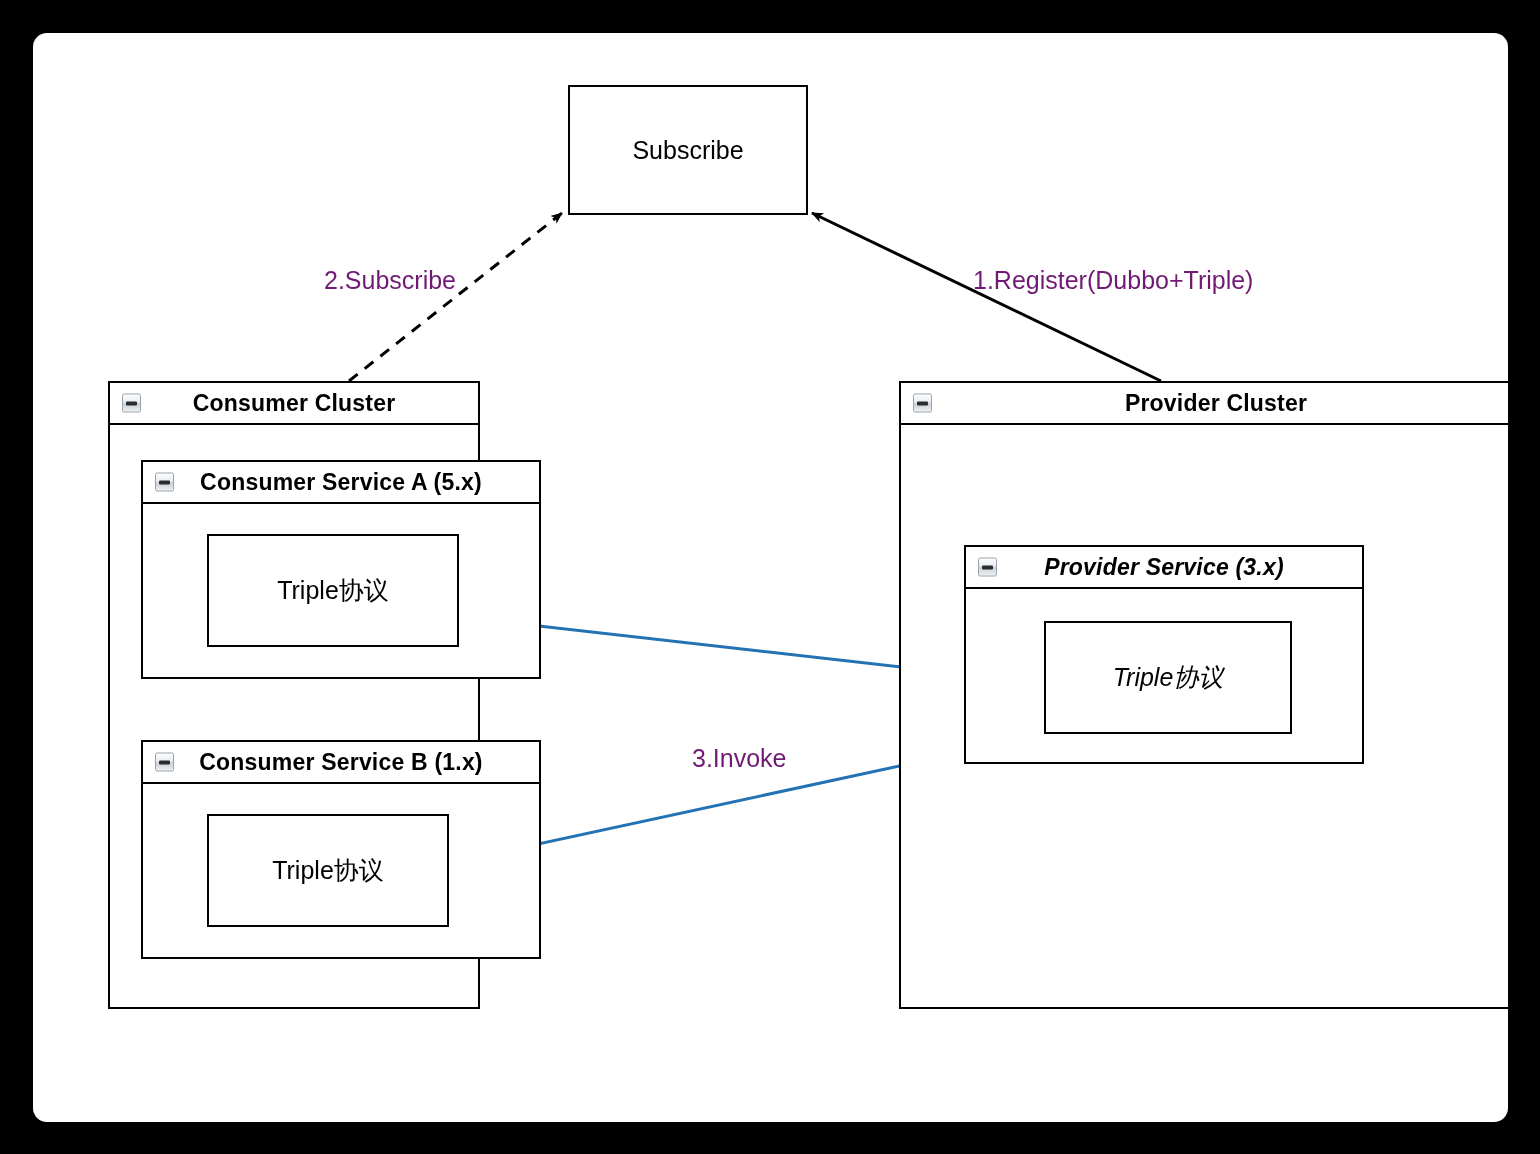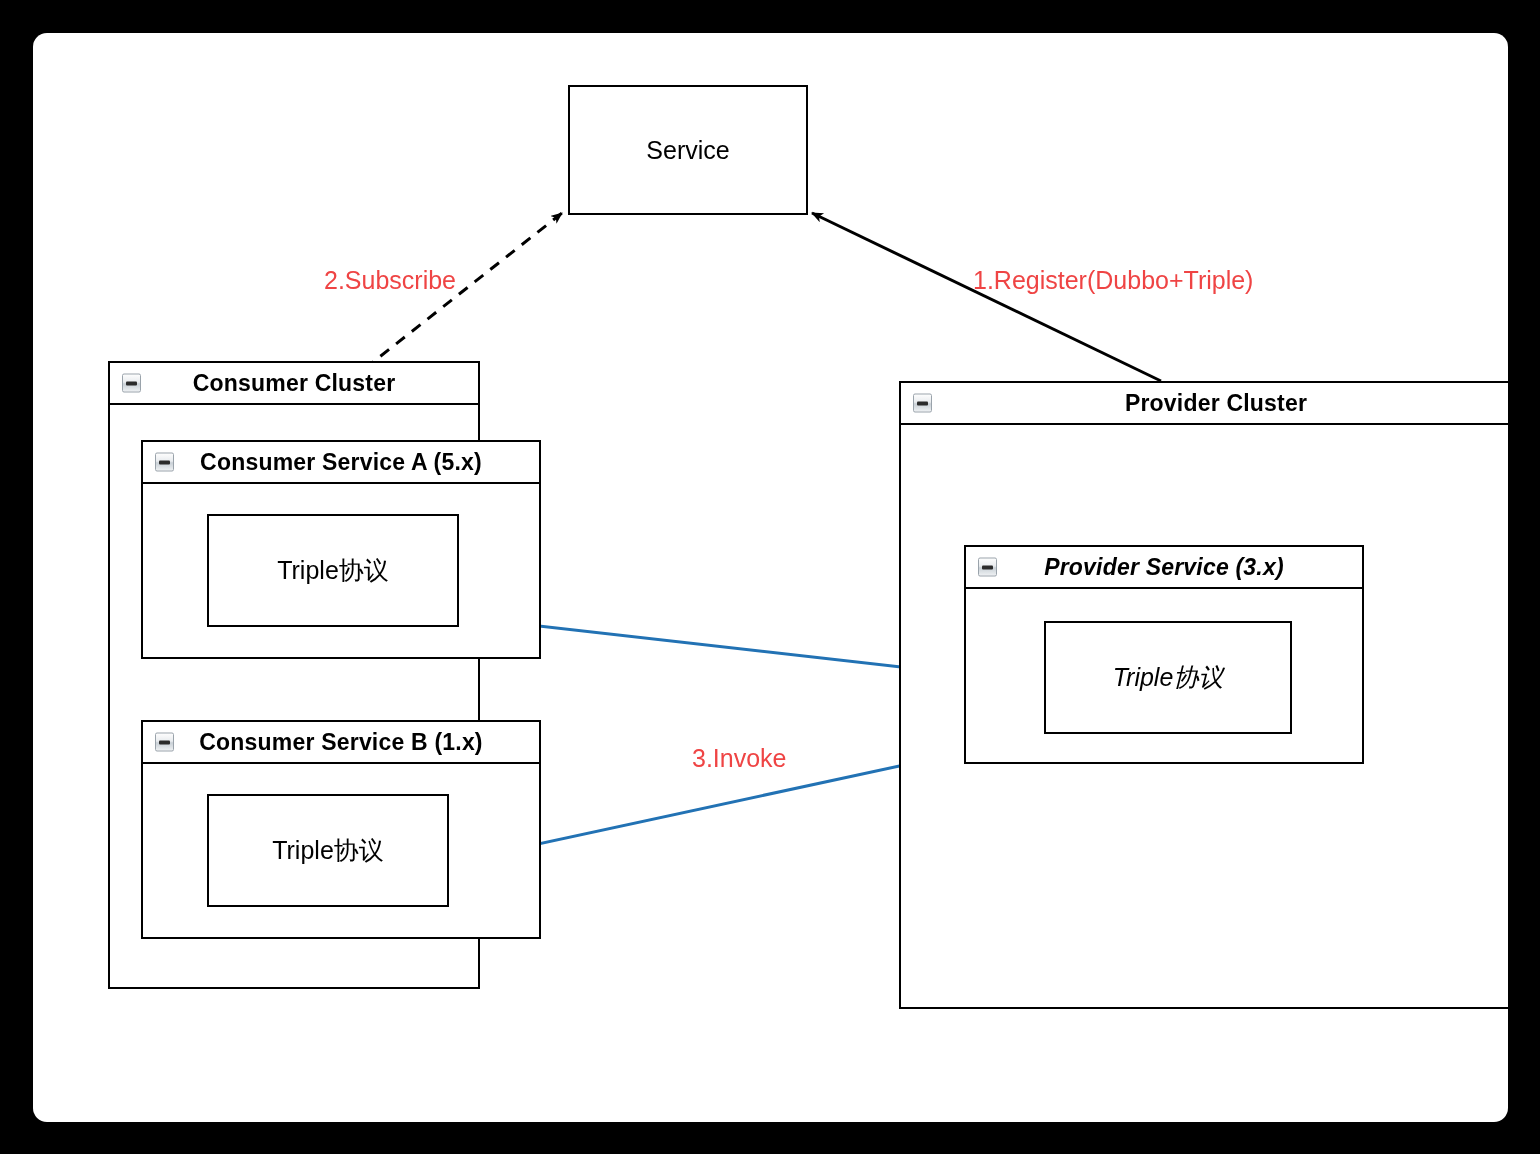--- a/index.html
+++ b/index.html
@@ -93,21 +93,21 @@
   #wires {
     position: absolute;
     left: 0; top: 0;
     width: 1475px;
     height: 1089px;
     pointer-events: none;
   }
   .edge-label {
     position: absolute;
     font-size: 25px;
-    color: #ef4444;
+    color: #701a75;
     white-space: nowrap;
   }
 </style>
 </head>
 <body>
 
 <div id="canvas">
 
   <svg id="wires" viewBox="0 0 1475 1089" xmlns="http://www.w3.org/2000/svg">
     <defs>
@@ -122,30 +122,30 @@
     <line x1="316" y1="348" x2="529" y2="180" stroke="#000000" stroke-width="3" stroke-dasharray="11 9" marker-end="url(#arrow-black)"></line>
 
     <line x1="1128" y1="348" x2="779" y2="180" stroke="#000000" stroke-width="3" marker-end="url(#arrow-black)"></line>
 
     <line x1="426" y1="584" x2="1010" y2="650" stroke="#2272b4" stroke-width="3" marker-end="url(#arrow-blue)"></line>
 
     <line x1="417" y1="830" x2="1010" y2="702" stroke="#2272b4" stroke-width="3" marker-end="url(#arrow-blue)"></line>
   </svg>
 
   <div class="box plain-box" style="left:535px; top:52px; width:240px; height:130px;">
-    <span>Service</span>
+    <span>Subscribe</span>
   </div>
 
   <div class="edge-label" style="left:291px; top:233px;">2.Subscribe</div>
 
   <div class="edge-label" style="left:940px; top:233px;">1.Register(Dubbo+Triple)</div>
 
   <div class="edge-label" style="left:659px; top:711px;">3.Invoke</div>
 
-  <div class="container-box" style="left:75px; top:328px; width:372px; height:628px;">
+  <div class="container-box" style="left:75px; top:348px; width:372px; height:628px;">
 
     <div class="container-title">
       <span class="collapse-icon"></span>
       <span>Consumer Cluster</span>
     </div>
 
     <div class="container-body">
 
       <div class="container-box" style="left:31px; top:35px; width:400px; height:219px;">
         <div class="container-title">

